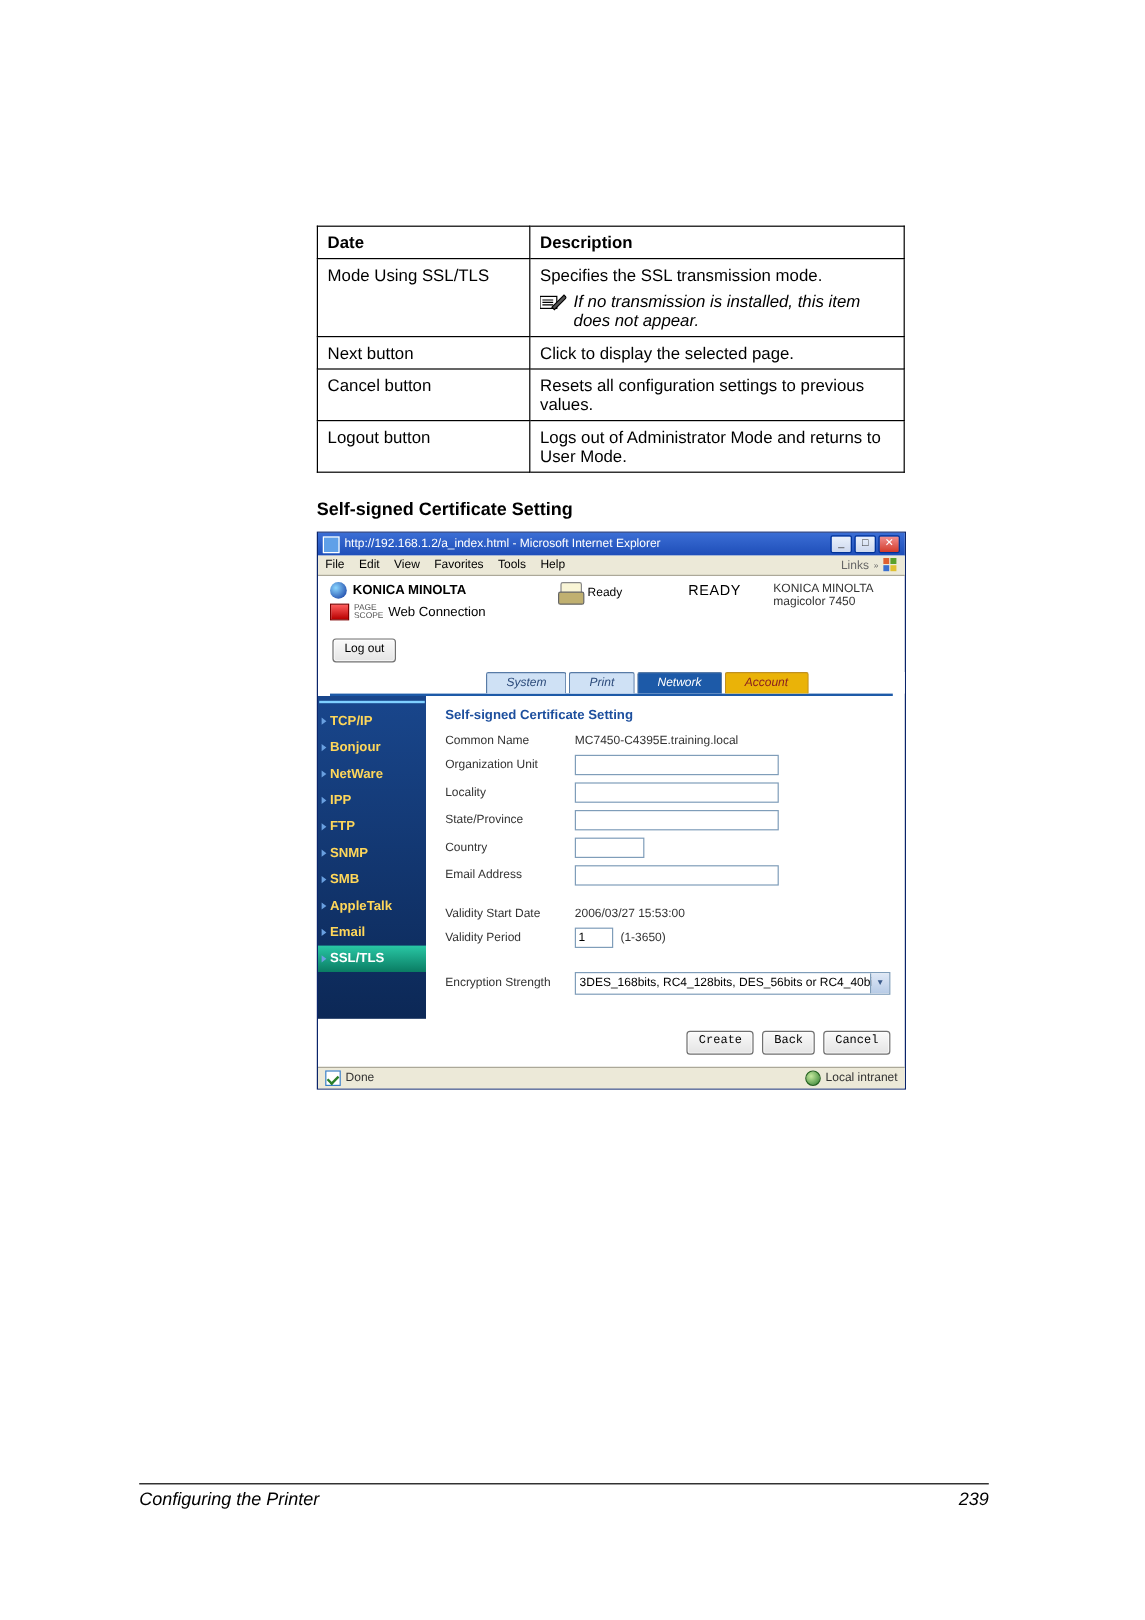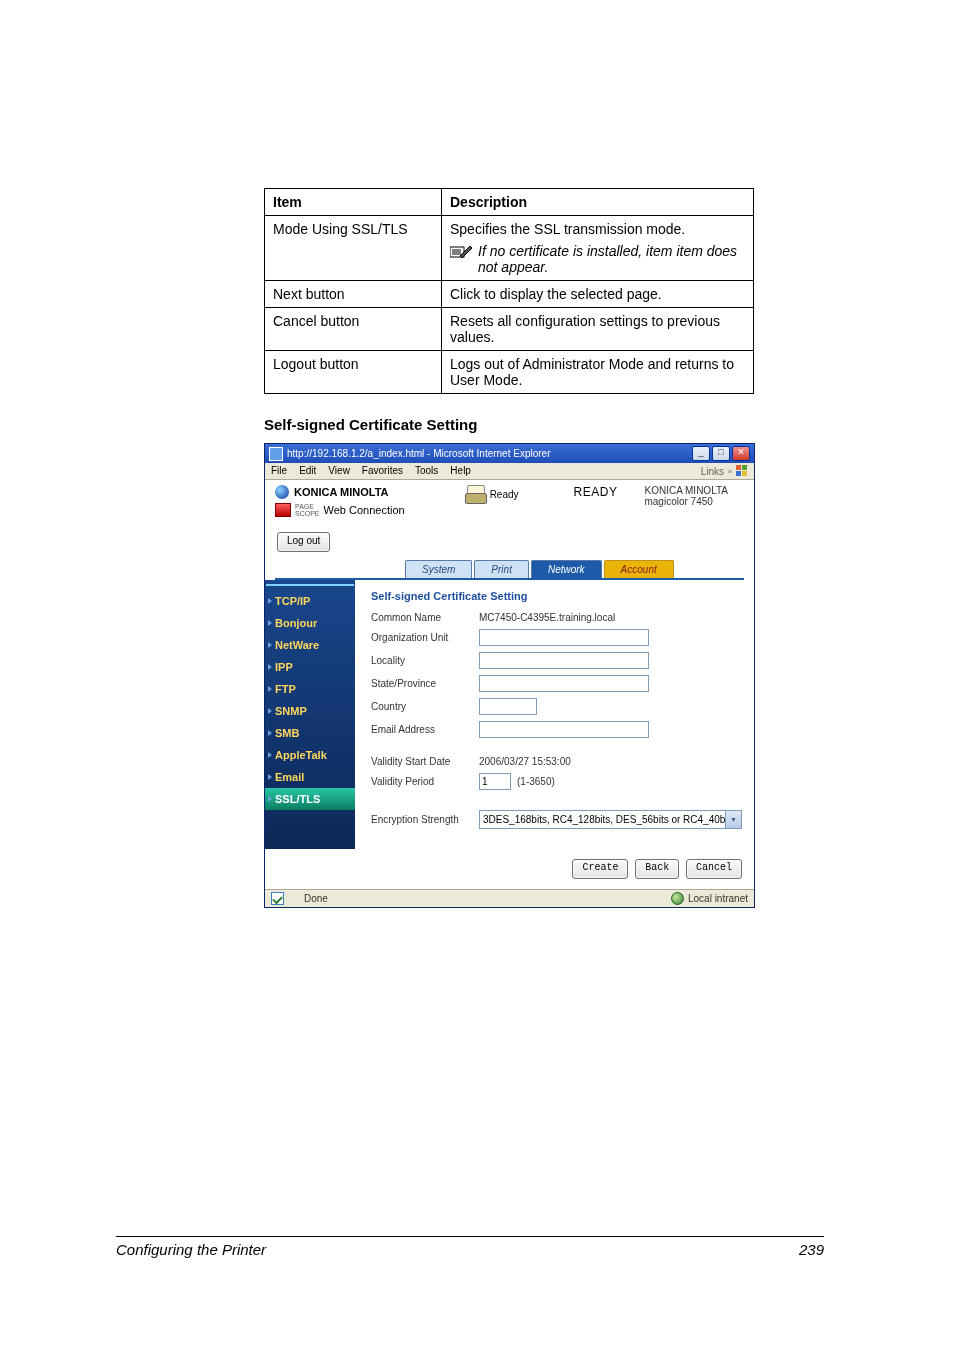--- a/index.html
+++ b/index.html
@@ -265,21 +265,21 @@
 
   .ie-status {
     background: #ece9d8;
     border-top: 1px solid #aca899;
     display: flex; align-items: center;
     padding: 2px 6px;
     font-size: 10px;
     color: #333;
   }
   .status-left {
-    display: flex; align-items: center; gap: 20px; text-align: center;
+    display: flex; align-items: center; gap: 4px; text-align: center;
   }
   .status-right {
     margin-left: auto;
     display: flex; align-items: center; gap: 4px;
   }
   .done-icon {
     width: 11px; height: 11px; border: 1px solid #3a7fc4; background: #fff; position: relative;
   }
   .done-icon::after {
     content: ''; position: absolute; left: 1px; top: 3px; width: 7px; height: 4px;
@@ -308,40 +308,40 @@
   .footer-right { margin-left: auto; }
 </style>
 </head>
 <body>
 
 <div class="page">
 
   <table class="spec">
     <tbody>
         <tr>
-      <th>Item</th>
+      <th>Date</th>
       <th>Description</th>
     </tr>
     <tr>
       <td rowspan="1" style="width:160px;">
         <span>Mode Using SSL/TLS</span>
       </td>
       <td>
         <div>Specifies the SSL transmission mode.</div>
         <div class="note-row">
           <span class="note-icon">
             <svg width="22" height="16">
               <rect x="0" y="3" width="14" height="10" fill="#fff" stroke="#000"></rect>
               <line x1="2" y1="6" x2="11" y2="6" stroke="#000"></line>
               <line x1="2" y1="8" x2="11" y2="8" stroke="#000"></line>
               <line x1="2" y1="10" x2="11" y2="10" stroke="#000"></line>
               <path d="M10 12 L20 2 L22 4 L12 14 Z" fill="#555" stroke="#000"></path>
             </svg>
           </span>
-          <span class="note-text">If no certificate is installed, item item does not appear.</span>
+          <span class="note-text">If no transmission is installed, this item does not appear.</span>
         </div>
       </td>
     </tr>
     <tr>
       <td>Next button</td>
       <td>Click to display the selected page.</td>
     </tr>
     <tr>
       <td>Cancel button</td>
       <td>Resets all configuration settings to previous values.</td>

